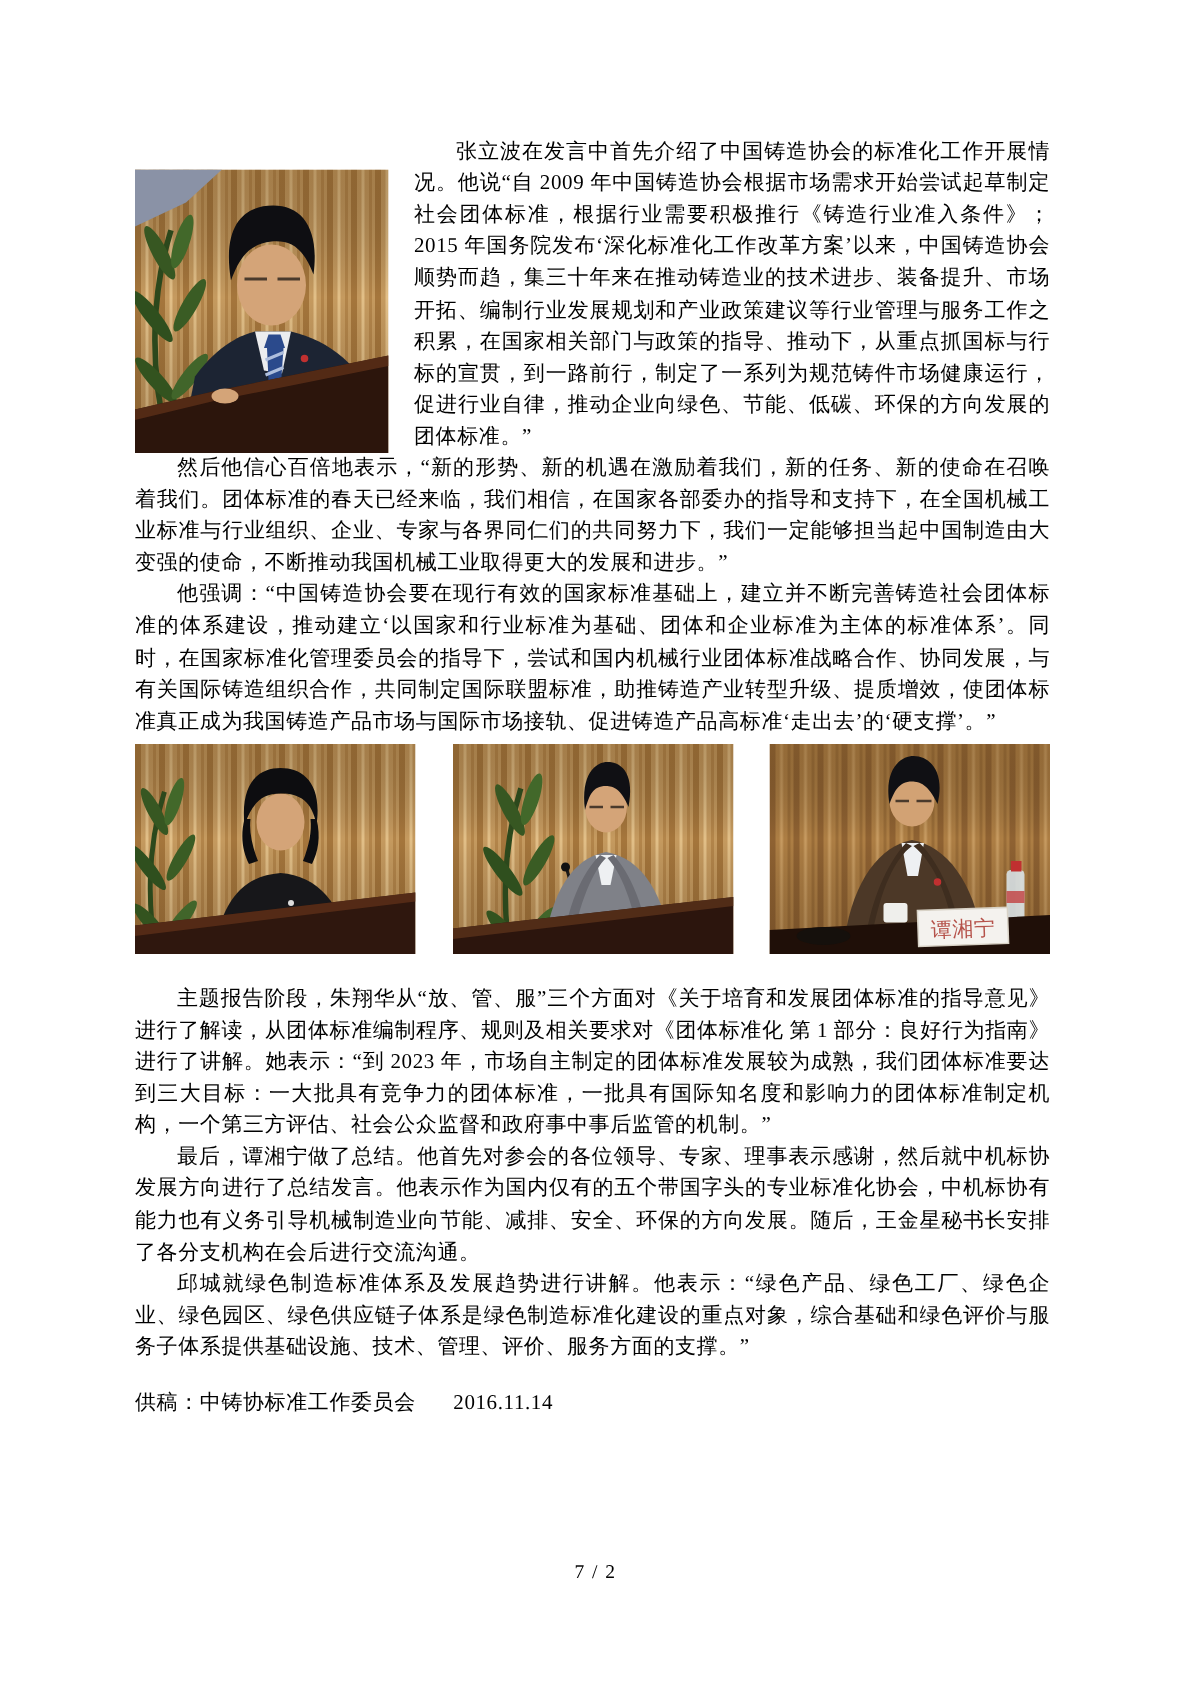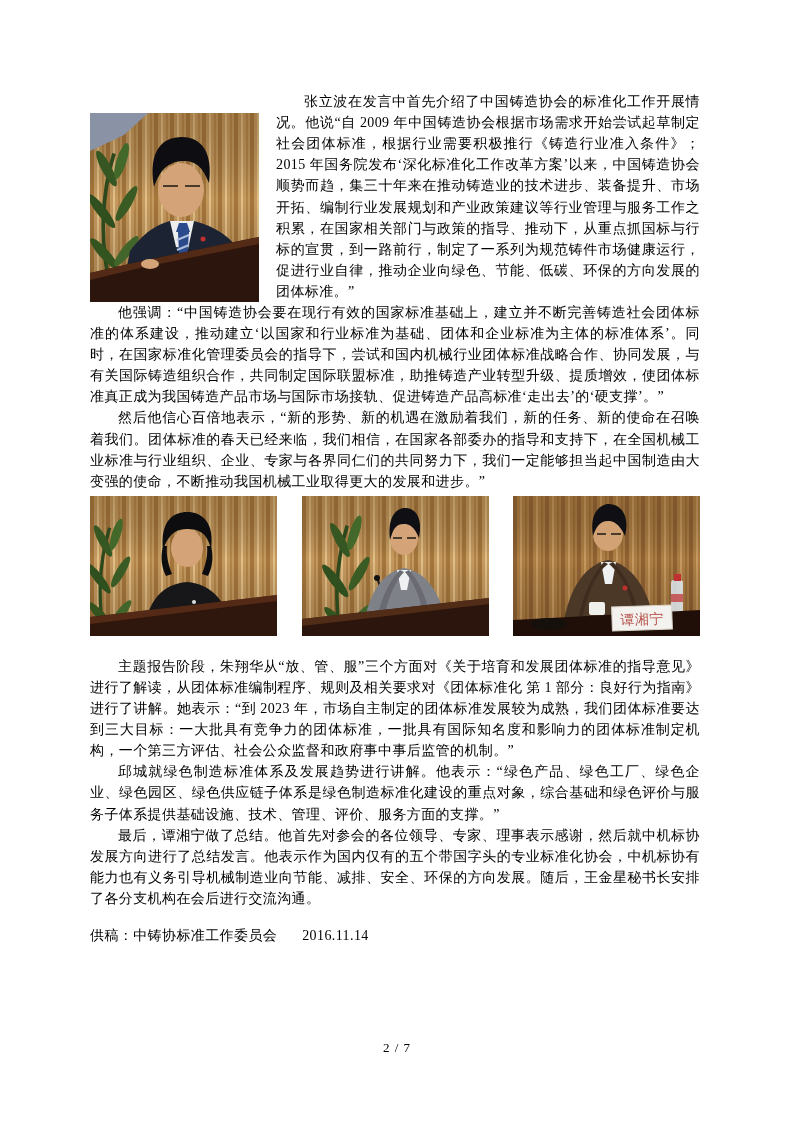--- a/index.html
+++ b/index.html
@@ -82,22 +82,22 @@
         </g>
         <g>
           <path d="M0,189 L0,160 L52,148 L169,124 L169,189 Z" fill="#2c150c"></path>
           <path d="M0,160 L52,148 L169,124 L169,131 L54,154 L0,167 Z" fill="#5a2e17" opacity="0.85"></path>
           <ellipse cx="60" cy="151" rx="9" ry="5" fill="#d4a478"></ellipse>
         </g>
       </svg>
       <p class="para">张立波在发言中首先介绍了中国铸造协会的标准化工作开展情况。他说“自 2009 年中国铸造协会根据市场需求开始尝试起草制定社会团体标准，根据行业需要积极推行《铸造行业准入条件》；2015 年国务院发布‘深化标准化工作改革方案’以来，中国铸造协会顺势而趋，集三十年来在推动铸造业的技术进步、装备提升、市场开拓、编制行业发展规划和产业政策建议等行业管理与服务工作之积累，在国家相关部门与政策的指导、推动下，从重点抓国标与行标的宣贯，到一路前行，制定了一系列为规范铸件市场健康运行，促进行业自律，推动企业向绿色、节能、低碳、环保的方向发展的团体标准。”</p>
     </div>
 
+    <p class="para">然后他信心百倍地表示，“新的形势、新的机遇在激励着我们，新的任务、新的使命在召唤着我们。团体标准的春天已经来临，我们相信，在国家各部委办的指导和支持下，在全国机械工业标准与行业组织、企业、专家与各界同仁们的共同努力下，我们一定能够担当起中国制造由大变强的使命，不断推动我国机械工业取得更大的发展和进步。”</p>
     <p class="para">他强调：“中国铸造协会要在现行有效的国家标准基础上，建立并不断完善铸造社会团体标准的体系建设，推动建立‘以国家和行业标准为基础、团体和企业标准为主体的标准体系’。同时，在国家标准化管理委员会的指导下，尝试和国内机械行业团体标准战略合作、协同发展，与有关国际铸造组织合作，共同制定国际联盟标准，助推铸造产业转型升级、提质增效，使团体标准真正成为我国铸造产品市场与国际市场接轨、促进铸造产品高标准‘走出去’的‘硬支撑’。”</p>
-    <p class="para">然后他信心百倍地表示，“新的形势、新的机遇在激励着我们，新的任务、新的使命在召唤着我们。团体标准的春天已经来临，我们相信，在国家各部委办的指导和支持下，在全国机械工业标准与行业组织、企业、专家与各界同仁们的共同努力下，我们一定能够担当起中国制造由大变强的使命，不断推动我国机械工业取得更大的发展和进步。”</p>
 
     <div class="photo-row">
 
       <svg class="photo-sm" viewBox="0 0 187 140">
         <rect width="187" height="140" fill="url(#curtain)"></rect>
         <rect width="187" height="140" fill="url(#shade)"></rect>
         <use href="#plant" transform="translate(2,12) scale(1.1)"></use>
         <g>
           <path d="M52,140 C58,104 72,88 97,86 C122,88 138,106 144,140 Z" fill="#17171a"></path>
           <ellipse cx="97" cy="52" rx="16" ry="19" fill="#d4a478"></ellipse>
@@ -162,22 +162,22 @@
         </g>
         <g transform="rotate(-2 128 122)">
           <rect x="99" y="110" width="60" height="24" fill="#f4f2ee" stroke="#d8d2c6"></rect>
           <text x="129" y="128" font-size="14" text-anchor="middle" fill="#b5524a" font-family="Liberation Serif, DejaVu Serif, serif">谭湘宁</text>
         </g>
       </svg>
 
     </div>
 
     <p class="para">主题报告阶段，朱翔华从“放、管、服”三个方面对《关于培育和发展团体标准的指导意见》进行了解读，从团体标准编制程序、规则及相关要求对《团体标准化 第 1 部分：良好行为指南》进行了讲解。她表示：“到 2023 年，市场自主制定的团体标准发展较为成熟，我们团体标准要达到三大目标：一大批具有竞争力的团体标准，一批具有国际知名度和影响力的团体标准制定机构，一个第三方评估、社会公众监督和政府事中事后监管的机制。”</p>
+    <p class="para">最后，谭湘宁做了总结。他首先对参会的各位领导、专家、理事表示感谢，然后就中机标协发展方向进行了总结发言。他表示作为国内仅有的五个带国字头的专业标准化协会，中机标协有能力也有义务引导机械制造业向节能、减排、安全、环保的方向发展。随后，王金星秘书长安排了各分支机构在会后进行交流沟通。</p>
     <p class="para">邱城就绿色制造标准体系及发展趋势进行讲解。他表示：“绿色产品、绿色工厂、绿色企业、绿色园区、绿色供应链子体系是绿色制造标准化建设的重点对象，综合基础和绿色评价与服务子体系提供基础设施、技术、管理、评价、服务方面的支撑。”</p>
-    <p class="para">最后，谭湘宁做了总结。他首先对参会的各位领导、专家、理事表示感谢，然后就中机标协发展方向进行了总结发言。他表示作为国内仅有的五个带国字头的专业标准化协会，中机标协有能力也有义务引导机械制造业向节能、减排、安全、环保的方向发展。随后，王金星秘书长安排了各分支机构在会后进行交流沟通。</p>
 
     <p class="footer-line">
       <span>供稿：中铸协标准工作委员会</span><span class="date">2016.11.14</span>
     </p>
   </div>
 
-  <div class="page-number">2 / 7</div>
+  <div class="page-number">7 / 2</div>
 </div>
 
 </body></html>

